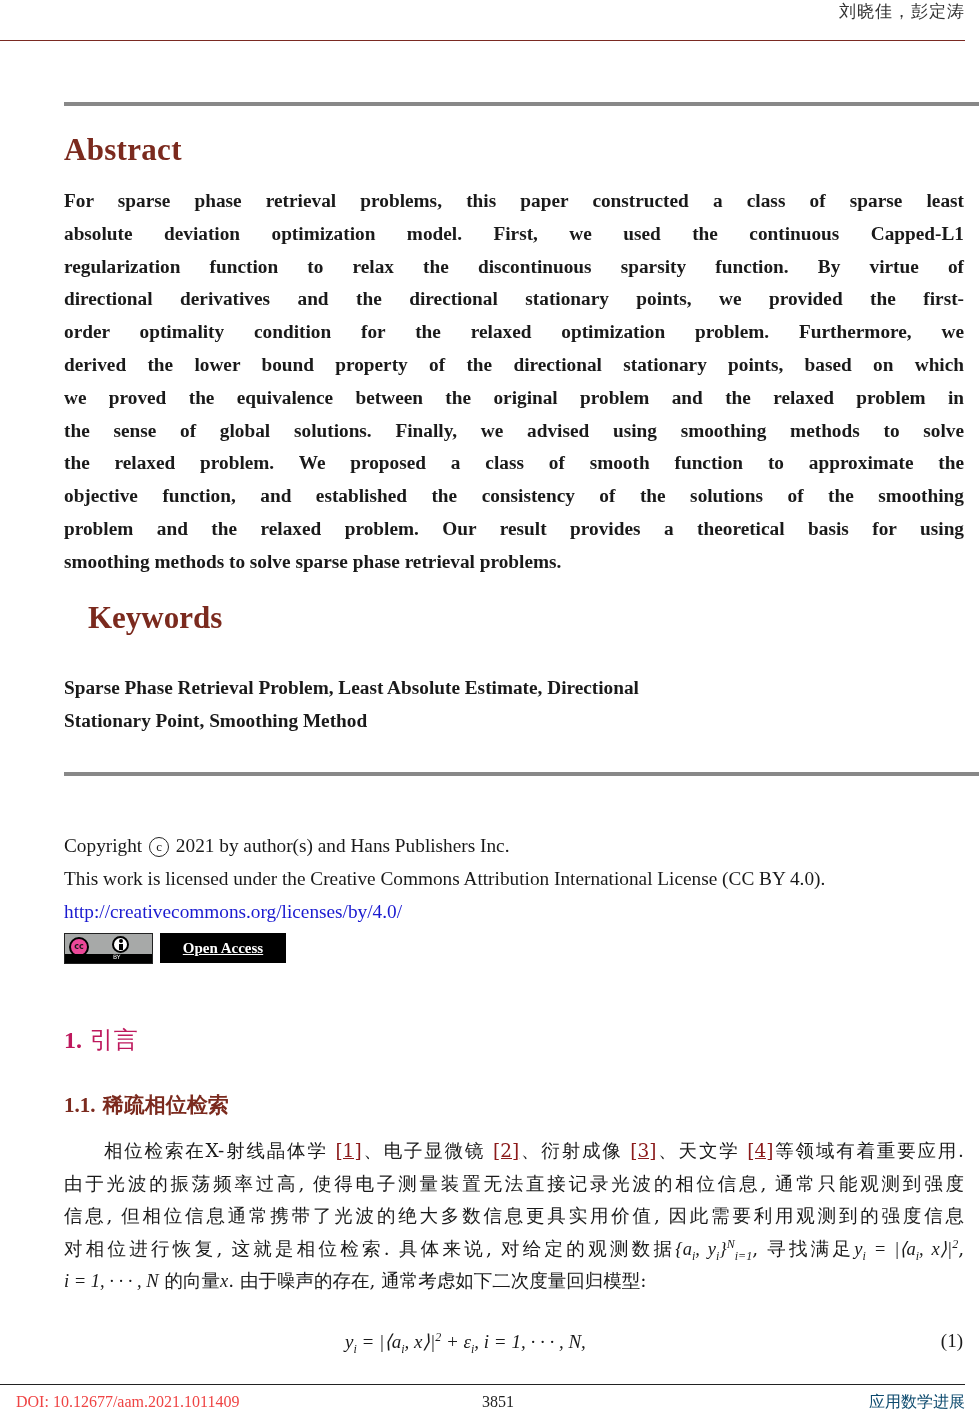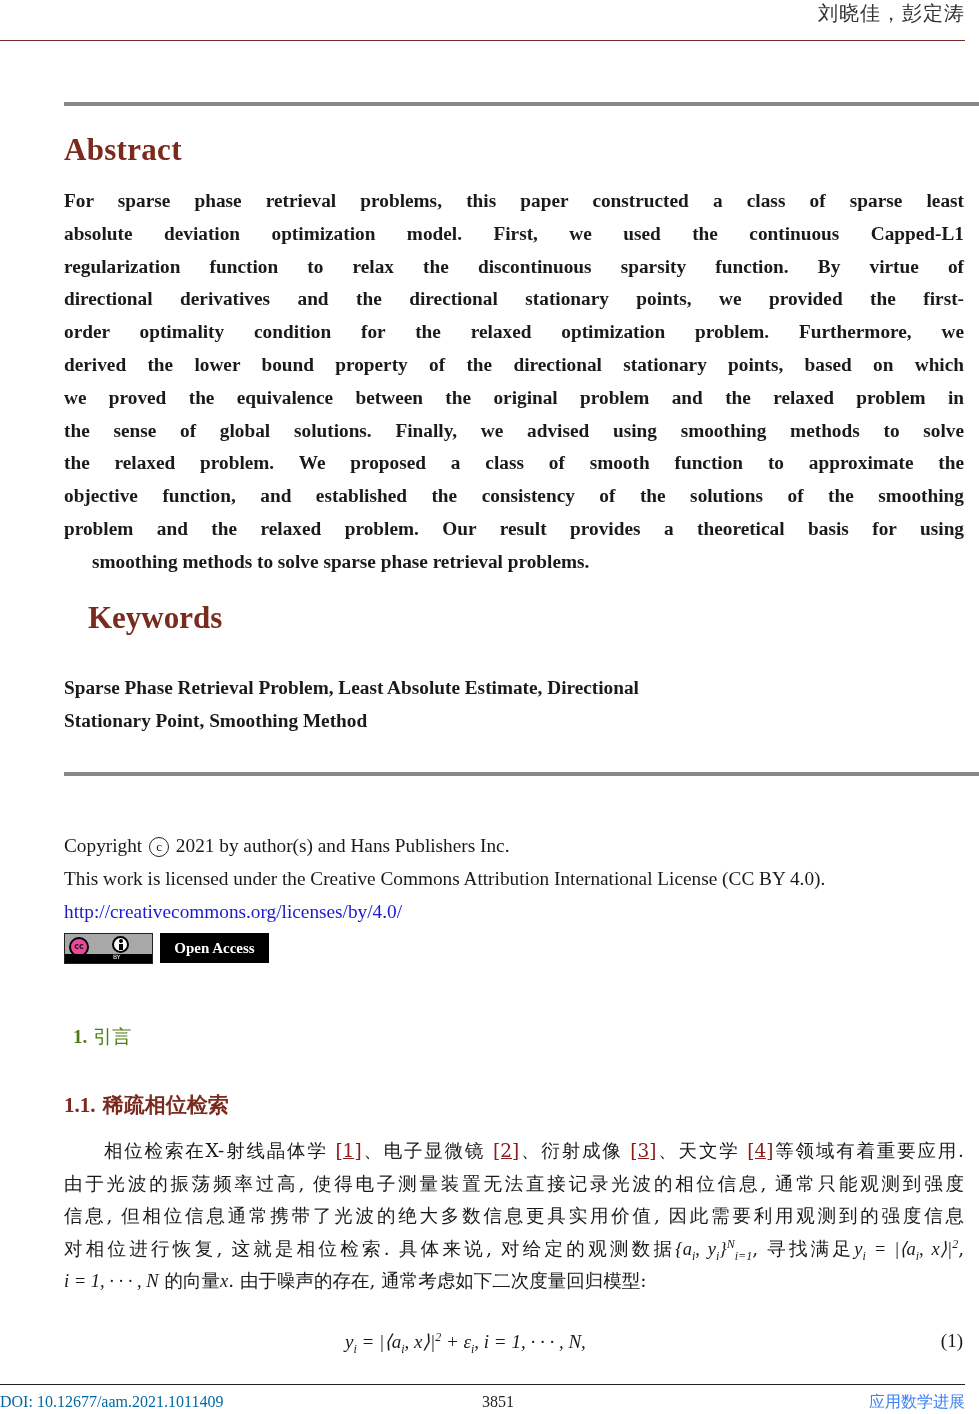--- a/index.html
+++ b/index.html
@@ -1,57 +1,57 @@
 <!DOCTYPE html>
 <html><head>
 <meta charset="utf-8">
 <style>
   html, body { margin: 0; padding: 0; background: #ffffff; }
   body {
     width: 979px; height: 1414px; position: relative; overflow: hidden;
     font-family: "Liberation Serif", "DejaVu Serif", serif; color: #1a1a1a;
   }
   .abs { position: absolute; }
-  .header-author { right: 14px; top: 0px; font-size: 20px; color: #333; letter-spacing: 1px; }
+  .header-author { right: 14px; top: 0px; font-size: 17px; color: #333; letter-spacing: 1px; }
   .header-rule { left: 0; top: 40px; width: 965px; height: 1px; background: #7a2a22; }
   .gray-rule { left: 64px; width: 915px; height: 4px; background: #888888; }
   .h-abstract { left: 64px; top: 132px; font-size: 31px; font-weight: bold; color: #7b2a1e; letter-spacing: 0.3px; }
   .abstract { left: 64px; top: 185px; width: 900px; font-size: 19.3px; font-weight: bold; line-height: 32.8px; text-align: justify; }
   .abstract .line { display: block; text-align: justify; text-align-last: justify; white-space: nowrap; }
-  .abstract .line.last { text-align-last: left; margin-left: 28px; }
+  .abstract .line.last { text-align-last: left; }
   .h-keywords { left: 64px; top: 600px; font-size: 31px; font-weight: bold; color: #7b2a1e; margin-left: 24px; }
   .keywords { left: 64px; top: 671px; font-size: 19.3px; font-weight: bold; line-height: 33px; }
   .license { left: 64px; top: 829px; font-size: 19.3px; line-height: 33px; }
   .license a { color: #1a1ad0; text-decoration: none; }
   .copy-c { display: inline-block; width: 18px; height: 18px; border: 1.3px solid #222; border-radius: 50%; font-size: 13px; line-height: 18px; text-align: center; vertical-align: 1px; margin: 0 2px; }
   .cc-badge { left: 64px; top: 933px; width: 89px; height: 31px; background: #a7a9a8; border: 1px solid #222; box-sizing: border-box; }
   .cc-badge .strip { position: absolute; left: 0; bottom: 0; width: 100%; height: 9px; background: #000; }
   .cc-badge .strip span { position: absolute; left: 48px; top: -1px; font-family: "DejaVu Sans", sans-serif; font-size: 6px; color: #fff; }
   .cc-badge .cc { position: absolute; left: 4px; top: 3px; width: 20px; height: 20px; border-radius: 50%; background: #ec4899; border: 2px solid #000; box-sizing: border-box; font-family: "DejaVu Sans", sans-serif; font-size: 8px; font-weight: bold; line-height: 16px; text-align: center; }
   .cc-badge .by { position: absolute; left: 47px; top: 2px; width: 17px; height: 17px; border-radius: 50%; background: #fff; border: 2px solid #000; box-sizing: border-box; }
   .cc-badge .by::before { content: ""; position: absolute; left: 4.5px; top: 1px; width: 4px; height: 4px; border-radius: 50%; background: #000; }
   .cc-badge .by::after { content: ""; position: absolute; left: 4.5px; top: 6px; width: 4px; height: 6px; background: #000; }
-  .oa-badge { left: 160px; top: 933px; width: 109px; height: 30px; background: #000; color: #fff; font-size: 15px; font-weight: bold; line-height: 30px; text-align: center; }
-  .h1 { left: 64px; top: 1024px; font-size: 19px; color: #4d7c0f; font-family: "DejaVu Sans", sans-serif; margin-left: 9px; }
+  .oa-badge { left: 160px; top: 933px; width: 126px; height: 30px; background: #000; color: #fff; font-size: 15px; font-weight: bold; line-height: 30px; text-align: center; text-decoration: underline; }
+  .h1 { left: 64px; top: 1024px; font-size: 24px; color: #be185d; font-family: "DejaVu Sans", sans-serif; }
   .h1 .num { font-family: "Liberation Serif", serif; font-weight: bold; }
   .h2 { left: 64px; top: 1091px; font-size: 21px; color: #7b2a1e; font-family: "DejaVu Sans", sans-serif; font-weight: bold; }
   .h2 .num { font-family: "Liberation Serif", serif; }
   .body-text { left: 64px; top: 1135px; width: 900px; font-size: 18.5px; line-height: 32.6px; font-family: "DejaVu Serif", serif; }
   .body-text .line { display: block; white-space: nowrap; text-align: justify; text-align-last: justify; }
   .body-text .line.last { text-align-last: left; }
   .body-text .indent { padding-left: 40px; }
   .cite { color: #8b1a1a; }
   .math { font-family: Liberation Serif, serif; font-style: italic; }
   .eq { left: 0; top: 1330px; width: 979px; font-size: 19px; }
   .eq .formula { position: absolute; left: 345px; top: 0; }
   .eq .eqnum { position: absolute; right: 16px; top: 0; font-family: "Liberation Serif", serif; }
   .footer-rule { left: 0; top: 1384px; width: 965px; height: 1px; background: #222; }
-  .footer-doi { left: 0; top: 1393px; font-size: 16px; color: #0369a1; }
+  .footer-doi { left: 16px; top: 1393px; font-size: 16px; color: #ef4444; }
   .footer-page { left: 482px; top: 1393px; font-size: 16px; color: #222; }
-  .footer-journal { right: 14px; top: 1392px; font-size: 16px; color: #3b82f6; font-family: Liberation Sans, sans-serif; }
+  .footer-journal { right: 14px; top: 1392px; font-size: 16px; color: #0c4a6e; font-family: Liberation Sans, sans-serif; }
   sup, sub { font-size: 12px; line-height: 0; }
 </style>
 </head>
 <body>
 
 <div class="abs header-author">刘晓佳，彭定涛</div>
 <div class="abs header-rule"></div>
 
 <div class="abs gray-rule" style="top:102px"></div>
 

